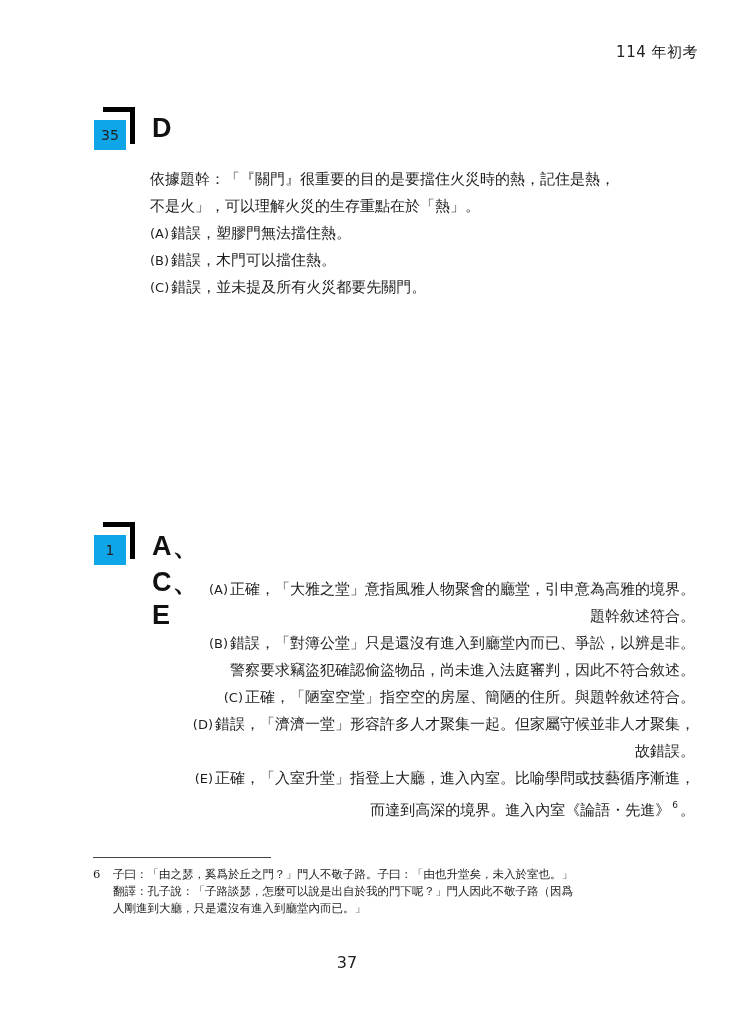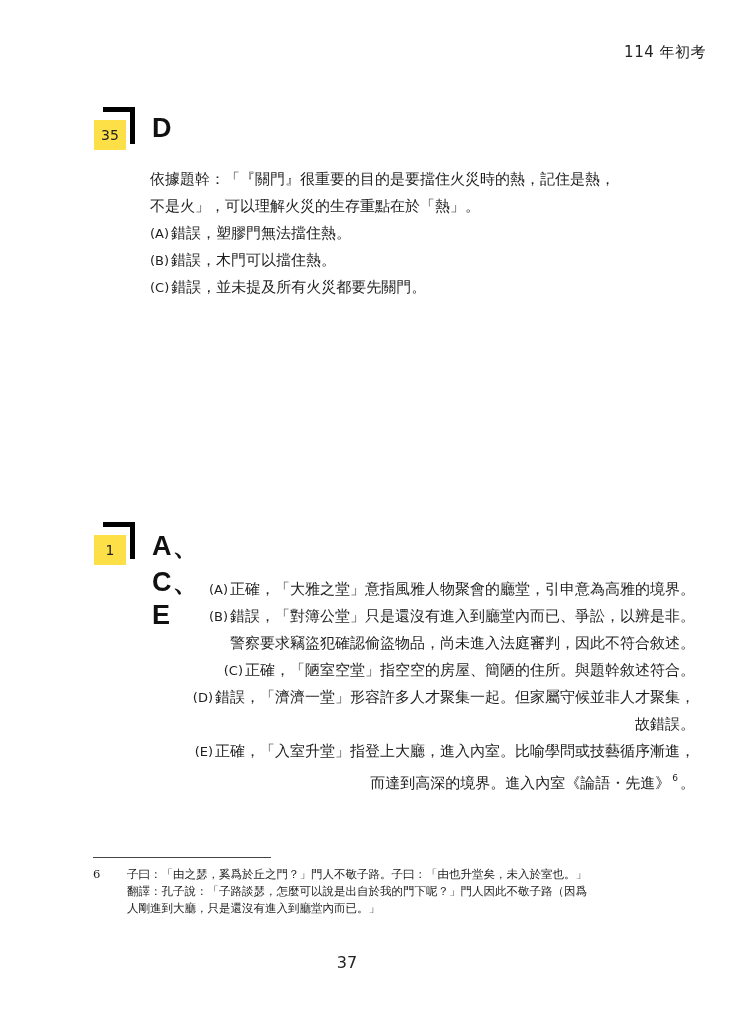--- a/index.html
+++ b/index.html
@@ -2,35 +2,35 @@
 <html><head>
 <meta charset="utf-8">
 <style>
   html, body { margin: 0; padding: 0; background: #ffffff; }
   body {
     width: 750px; height: 1015px; position: relative; overflow: hidden;
     font-family: "DejaVu Sans", "Liberation Sans", sans-serif;
     color: #1a1a1a;
   }
   .running-head {
-    position: absolute; top: 43px; right: 44px;
+    position: absolute; top: 43px; right: 52px;
     font-size: 15px; letter-spacing: 0.5px; color: #222;
   }
   .q-block { position: absolute; left: 0; width: 750px; }
   .q-header { position: absolute; left: 94px; height: 60px; }
   .q-badge {
     position: absolute; left: 0; top: 0; width: 60px; height: 50px;
   }
   .q-badge .bracket {
     position: absolute; left: 9px; top: 0; width: 27px; height: 32px;
     border-top: 5px solid #000; border-right: 5px solid #000;
   }
   .q-badge .num-box {
     position: absolute; left: 0; top: 11px; width: 32px; height: 30px;
-    background: #fde047; border-right: 2px solid #fff; border-top: 2px solid #fff;
+    background: #0ea5e9; border-right: 2px solid #fff; border-top: 2px solid #fff;
     display: flex; align-items: center; justify-content: center;
     font-size: 14px; color: #222;
   }
   .q-answer {
     position: absolute; left: 58px; top: 6px;
     font-family: "Liberation Sans", "DejaVu Sans", sans-serif;
     font-weight: bold; font-size: 27px; color: #111; letter-spacing: 1px;
   }
   .q-body {
     position: absolute; left: 150px; width: 545px;
@@ -42,21 +42,21 @@
   sup.fn-ref { font-size: 9px; vertical-align: 7px; margin: 0 2px; }
   .fn-rule {
     position: absolute; left: 93px; top: 857px; width: 178px; height: 1px; background: #444;
   }
   .footnote {
     position: absolute; left: 93px; top: 866px; width: 610px;
     font-family: "DejaVu Serif", "Liberation Serif", serif;
     font-size: 11.5px; line-height: 17px; color: #222;
   }
   .footnote .fn-num { position: absolute; left: 0; top: 0; }
-  .footnote .fn-text { margin-left: 34px; }
+  .footnote .fn-text { margin-left: 20px; }
   .page-number {
     position: absolute; top: 953px; left: 0; width: 694px; text-align: center;
     font-size: 16px; color: #222;
   }
 </style>
 </head>
 <body>
 
 <div class="running-head">114 年初考</div>
 
@@ -80,20 +80,21 @@
 <div class="q-block" style="top:0;">
   <div class="q-header" style="top:522px;">
     <div class="q-badge">
       <div class="bracket"></div>
       <div class="num-box">1</div>
     </div>
     <div class="q-answer">A、C、E</div>
   </div>
   <div class="q-body" style="top:576px;text-align:right;">
     <div class="line"><span class="opt">(A)</span><span>正確，「大雅之堂」意指風雅人物聚會的廳堂，引申意為高雅的境界。</span></div>
+    <div class="line indent"><span>題幹敘述符合。</span></div>
     <div class="line"><span class="opt">(B)</span><span>錯誤，「對簿公堂」只是還沒有進入到廳堂內而已、爭訟，以辨是非。</span></div>
     <div class="line indent"><span>警察要求竊盜犯確認偷盜物品，尚未進入法庭審判，因此不符合敘述。</span></div>
     <div class="line"><span class="opt">(C)</span><span>正確，「陋室空堂」指空空的房屋、簡陋的住所。與題幹敘述符合。</span></div>
     <div class="line"><span class="opt">(D)</span><span>錯誤，「濟濟一堂」形容許多人才聚集一起。但家屬守候並非人才聚集，</span></div>
     <div class="line indent"><span>故錯誤。</span></div>
     <div class="line"><span class="opt">(E)</span><span>正確，「入室升堂」指登上大廳，進入內室。比喻學問或技藝循序漸進，</span></div>
     <div class="line indent"><span>而達到高深的境界。進入內室《論語・先進》</span><sup class="fn-ref">6</sup><span>。</span></div>
   </div>
 </div>
 

